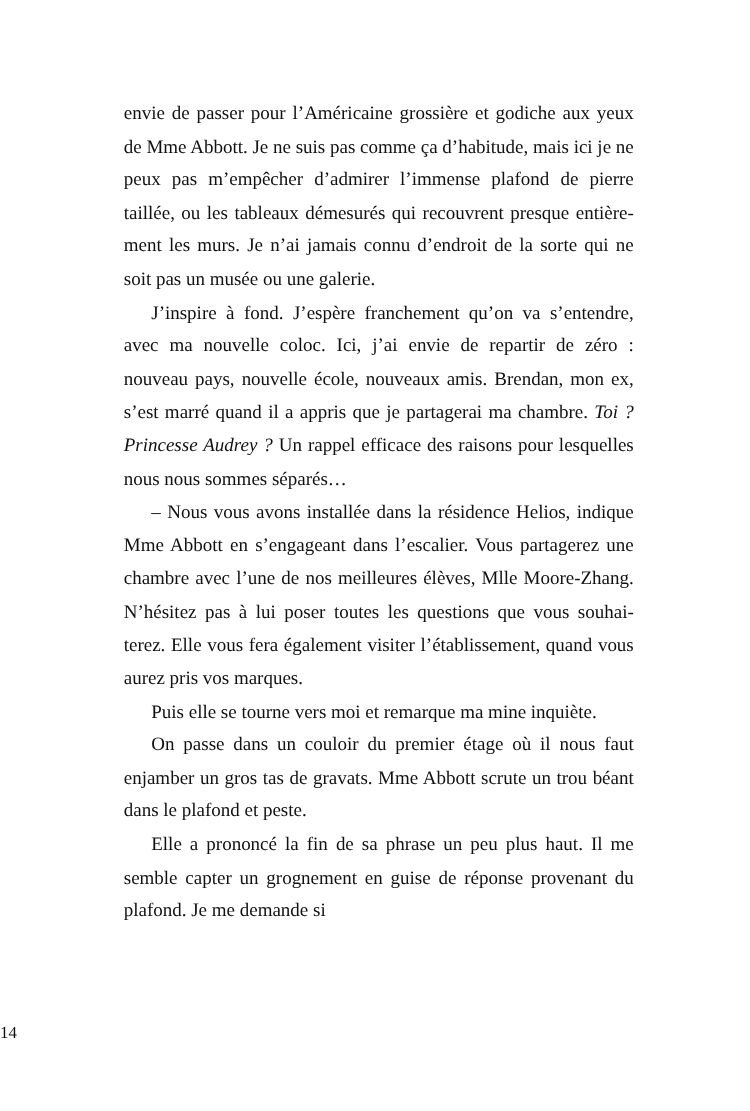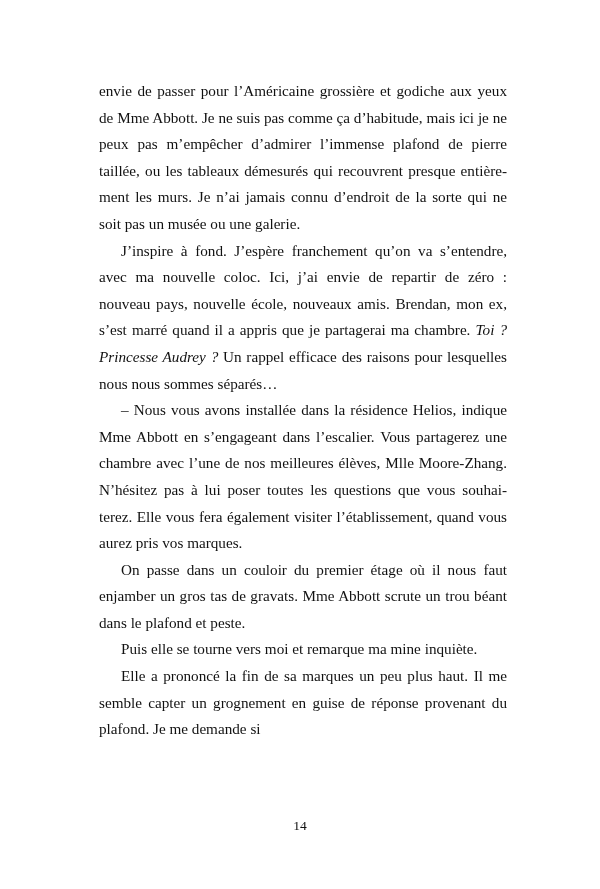--- a/index.html
+++ b/index.html
@@ -42,32 +42,32 @@
     text-indent: 22px;
   }
   em {
     font-style: italic;
   }
   .folio {
     position: absolute;
     left: 0;
     top: 818px;
     width: 600px;
-    text-align: center;
+    text-align: left;
     font-size: 13.5px;
     font-family: "Liberation Serif", serif;
     color: #111111;
   }
 </style>
 </head>
 <body>
 
 <div class="page">
   <div class="text-column">
     <p class="para">envie de passer pour l’Américaine grossière et godiche aux yeux de Mme Abbott. Je ne suis pas comme ça d’habitude, mais ici je ne peux pas m’empêcher d’admirer l’immense plafond de pierre taillée, ou les tableaux démesurés qui recouvrent presque entière-ment les murs. Je n’ai jamais connu d’endroit de la sorte qui ne soit pas un musée ou une galerie.</p>
     <p class="para indent">J’inspire à fond. J’espère franchement qu’on va s’entendre, avec ma nouvelle coloc. Ici, j’ai envie de repartir de zéro : nouveau pays, nouvelle école, nouveaux amis. Brendan, mon ex, s’est marré quand il a appris que je partagerai ma chambre. <em>Toi ? Princesse Audrey ?</em> Un rappel efficace des raisons pour lesquelles nous nous sommes séparés…</p>
     <p class="para indent">– Nous vous avons installée dans la résidence Helios, indique Mme Abbott en s’engageant dans l’escalier. Vous partagerez une chambre avec l’une de nos meilleures élèves, Mlle Moore-Zhang. N’hésitez pas à lui poser toutes les questions que vous souhai-terez. Elle vous fera également visiter l’établissement, quand vous aurez pris vos marques.</p>
+    <p class="para indent">Puis elle se tourne vers moi et remarque ma mine inquiète.</p>
     <p class="para indent">On passe dans un couloir du premier étage où il nous faut enjamber un gros tas de gravats. Mme Abbott scrute un trou béant dans le plafond et peste.</p>
-    <p class="para indent">Puis elle se tourne vers moi et remarque ma mine inquiète.</p>
-    <p class="para indent">Elle a prononcé la fin de sa marques un peu plus haut. Il me semble capter un grognement en guise de réponse provenant du plafond. Je me demande si</p>
+    <p class="para indent">Elle a prononcé la fin de sa phrase un peu plus haut. Il me semble capter un grognement en guise de réponse provenant du plafond. Je me demande si</p>
   </div>
   <div class="folio">14</div>
 </div>
 
 </body></html>

